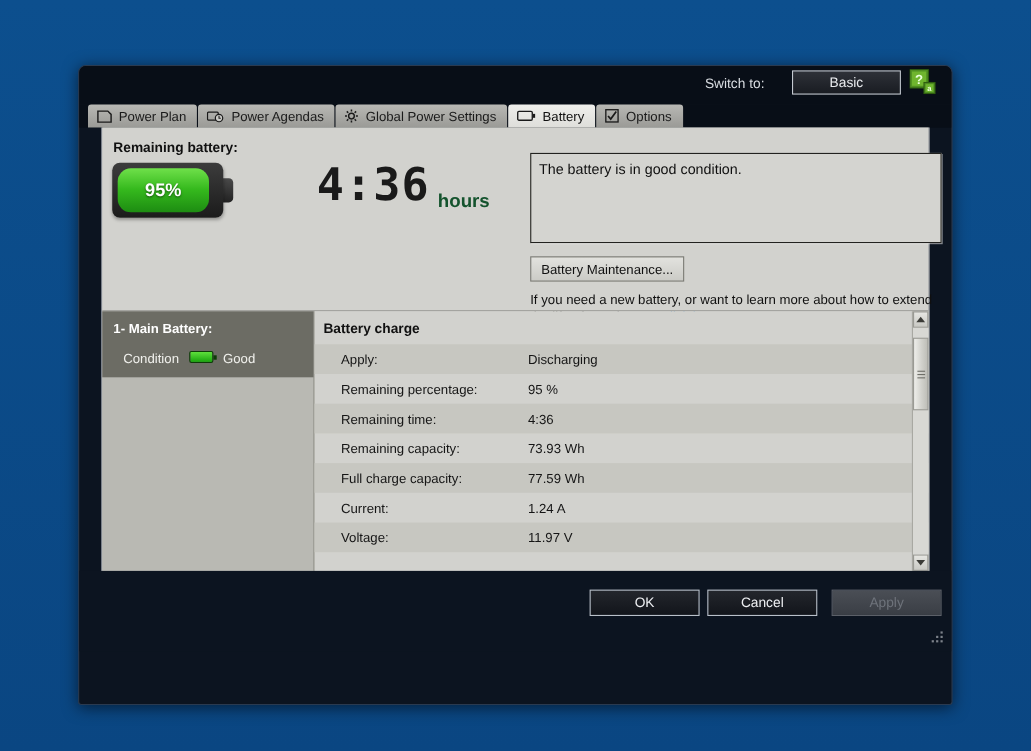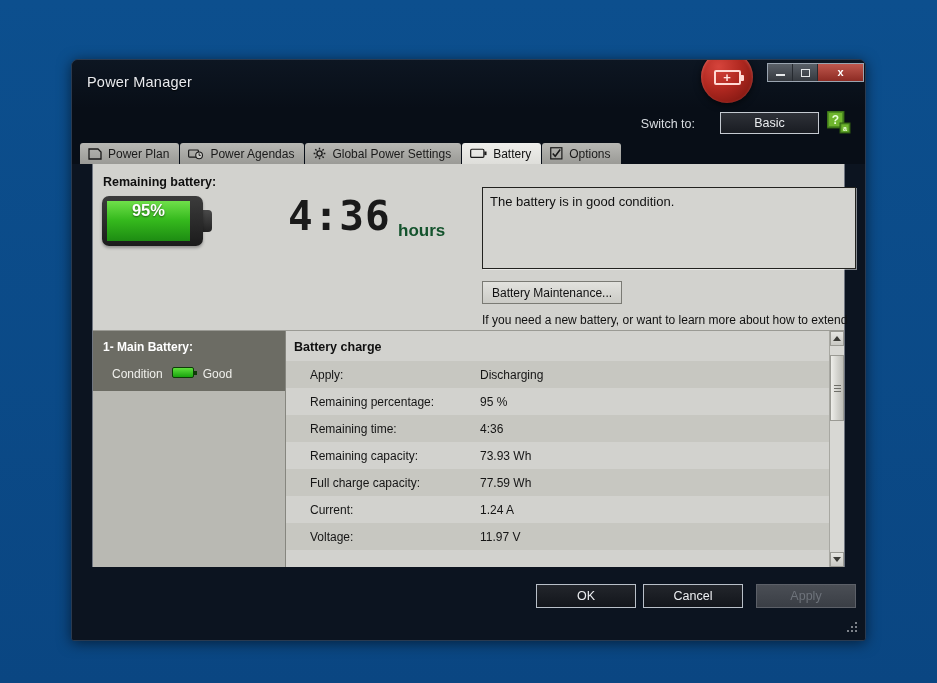--- a/index.html
+++ b/index.html
@@ -165,23 +165,23 @@
     position:absolute; left:0; top:0;
     width:101px; height:50px;
     border-radius:7px;
     background: linear-gradient(180deg,#3c3c3c 0%, #1b1b1b 100%);
     padding:5px;
     box-shadow: 0 2px 3px rgba(0,0,0,.3);
   }
   .batt-fill {
     position:relative;
     width:91%; height:100%;
-    border-radius:0;
+    border-radius:12px;
     background: linear-gradient(180deg,#6fe04a 0%, #35b91d 48%, #1d8c12 100%);
-    display:flex; justify-content:center;
+    display:flex; align-items:center; justify-content:center;
   }
   .batt-pct {
     color:#fff; font-size:16.5px; font-weight:bold;
     text-shadow:0 1px 2px rgba(0,0,0,.55);
   }
   .batt-cap {
     position:absolute; left:99px; top:14px;
     width:11px; height:22px;
     border-radius:0 4px 4px 0;
     background: linear-gradient(180deg,#4a4a4a 0%, #222 100%);
@@ -331,39 +331,20 @@
   }
   .grip i {
     position:absolute; width:2px; height:2px; background:#7d828a;
   }
 </style>
 </head>
 <body>
 
 <div class="window">
 
-  <div class="titlebar">
-    <div class="app-title">Power Manager</div>
-
-    <div class="orb-badge">
-      <div class="orb-batt">
-        <span class="orb-plus">+</span>
-      </div>
-    </div>
-
-    <div class="win-buttons">
-      <div class="win-btn">
-          <i class="win-glyph-min"></i>
-        </div>
-      <div class="win-btn">
-          <i class="win-glyph-max"></i>
-        </div>
-      <div class="win-btn close">x</div>
-    </div>
-  </div>
 
   <div class="switchbar">
     <div class="switch-label">Switch to:</div>
     <div class="switch-btn">Basic</div>
     <div class="help-icon">
       <svg width="24" height="24" viewBox="0 0 24 24">
         <rect x="0" y="0" width="17" height="17" fill="#4f8f22" stroke="#2f5d10" stroke-width="1"></rect>
         <rect x="2" y="2" width="13" height="13" fill="#6fb52e"></rect>
         <text x="8.5" y="13" font-size="12" font-weight="bold" fill="#e9ffda" text-anchor="middle" font-family="'Liberation Sans',sans-serif">?</text>
         <rect x="13" y="12" width="10" height="10" fill="#4f8f22" stroke="#2f5d10" stroke-width="1"></rect>

